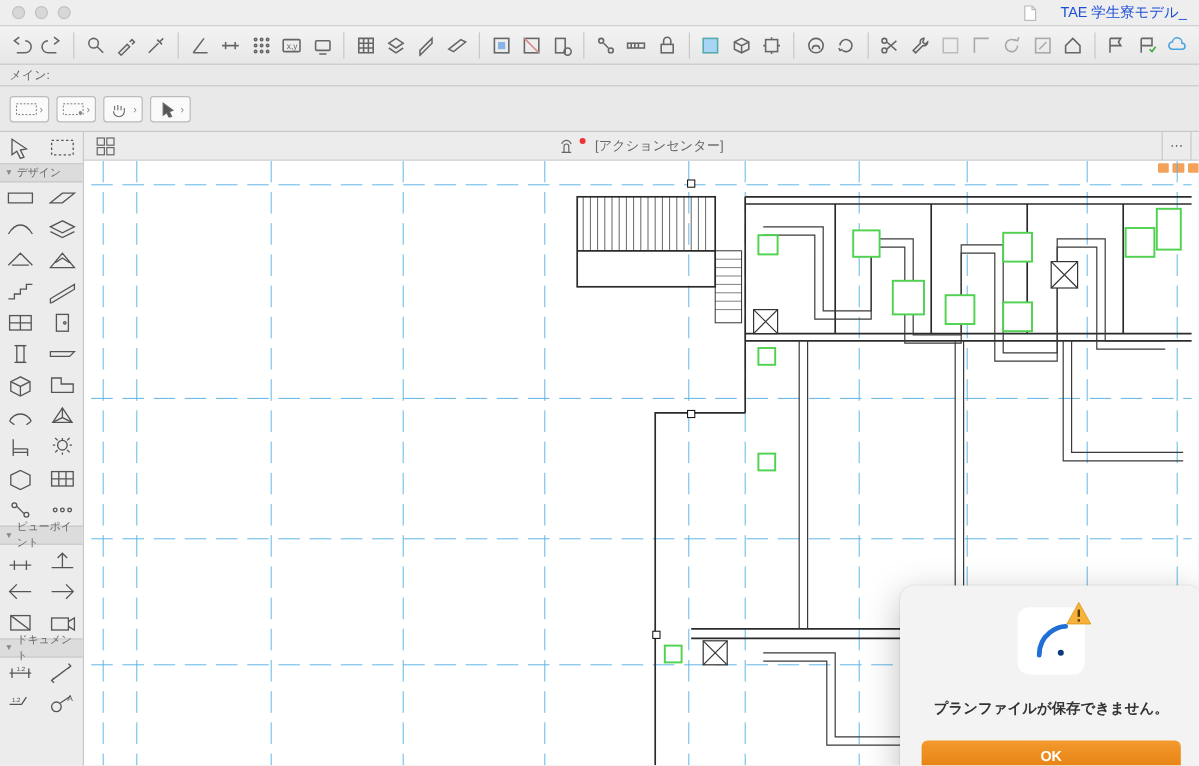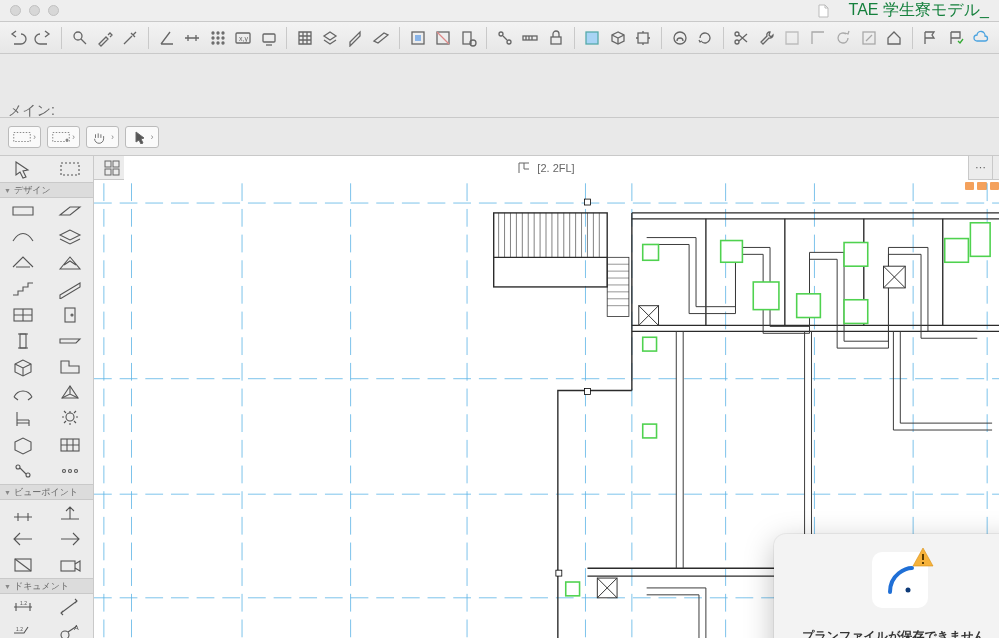--- a/index.html
+++ b/index.html
@@ -13,41 +13,41 @@
     --green:#4fd24f;
     --dark:#2b2b2b;
   }
   *{box-sizing:border-box;font-family:-apple-system,Helvetica,Arial,sans-serif;}
   html,body{margin:0;padding:0;width:999px;height:638px;overflow:hidden;background:var(--bg);}
 
   
   .titlebar{height:22px;display:flex;align-items:center;padding:0 10px;background:#eee;border-bottom:1px solid var(--line);}
   .tlights{display:flex;gap:8px;}
   .tlights span{width:11px;height:11px;border-radius:50%;background:#d7d7d7;border:1px solid #c1c1c1;display:inline-block;}
-  .titlebar .title{margin-left:auto;font-size:16px;color:#15803d;display:flex;align-items:center;gap:20px;}
+  .titlebar .title{margin-left:auto;font-size:12px;color:#1d4ed8;display:flex;align-items:center;gap:20px;}
   .titlebar .title svg{width:12px;height:14px;}
 
   
   .toolbar{height:32px;border-bottom:1px solid var(--line);display:flex;align-items:center;padding:0 6px;gap:2px;background:linear-gradient(#f3f3f3,#e7e7e7);}
   .tbtn{width:24px;height:24px;display:flex;align-items:center;justify-content:center;color:#666;border-radius:3px;}
   .tbtn svg{width:18px;height:18px;stroke:#666;fill:none;stroke-width:1.3;}
   .tsep{width:1px;height:22px;background:var(--line);margin:0 4px;}
 
   
-  .labelrow{height:18px;font-size:14px;color:#666;padding:2px 8px;border-bottom:1px solid var(--line);margin-top:46px;}
+  .labelrow{height:18px;font-size:10px;color:#666;padding:2px 8px;border-bottom:1px solid var(--line);}
 
   
   .ctrlrow{height:38px;display:flex;align-items:center;gap:6px;padding:0 8px;border-bottom:1px solid var(--line);}
   .chip{height:22px;border:1px solid #bbb;border-radius:3px;background:#fafafa;display:flex;align-items:center;padding:0 4px;color:#666;}
   .chip svg{width:18px;height:14px;stroke:#666;fill:none;}
   .chip .car{font-size:9px;margin-left:2px;color:#888;}
 
   
   .body{display:flex;height:calc(638px - 22px - 32px - 18px - 38px);}
-  .sidebar{width:94px;background:var(--panel);border-right:1px solid var(--line);display:flex;flex-direction:column;font-size:10px;color:#555;overflow:hidden;}
+  .sidebar{width:70px;background:var(--panel);border-right:1px solid var(--line);display:flex;flex-direction:column;font-size:10px;color:#555;overflow:hidden;}
   .srow{display:flex;height:26px;}
   .scell{flex:1;display:flex;align-items:center;justify-content:center;}
   .scell svg{width:26px;height:20px;stroke:#555;fill:none;stroke-width:1.1;}
   .shead{height:16px;background:#dcdcdc;display:flex;align-items:center;padding:0 4px;font-size:9px;color:#666;border-top:1px solid var(--line);border-bottom:1px solid var(--line);}
   .shead .tri{font-size:7px;margin-right:3px;color:#888;}
 
   
   .content{flex:1;display:flex;flex-direction:column;}
   .icorow{height:24px;display:flex;align-items:center;padding:0 6px;border-bottom:1px solid var(--line);background:var(--panel);}
   .icorow svg{width:16px;height:16px;stroke:#666;fill:none;}
@@ -579,25 +579,26 @@
     <div class="icorow">
       <div style="width:24px;display:flex;justify-content:center">
         <svg viewBox="0 0 16 16">
             <rect x="1" y="1" width="6" height="6"></rect>
             <rect x="9" y="1" width="6" height="6"></rect>
             <rect x="1" y="9" width="6" height="6"></rect>
             <rect x="9" y="9" width="6" height="6"></rect>
           </svg>
       </div>
       <div class="tabs">
-        <div class="tab active">
+        <div class="tab">
           <svg viewBox="0 0 14 14">
-              <path d="M2 12V2h10M7 2v6h5"></path>
+              <path d="M5 12V7a2 2 0 0 1 4 0v5M3 12h8M3 5c1-2 3-3 4-3s3 1 4 3"></path>
             </svg>
-          <span>[2. 2FL]</span>
+            <span class="reddot"></span>
+          <span>[アクションセンター]</span>
         </div>
         <div class="tab" style="flex:0 0 24px">⋯</div>
       </div>
     </div>
 
     <div class="canvas-wrap">
       <div class="edge-flag">
           <span></span>
           <span></span>
           <span></span>

